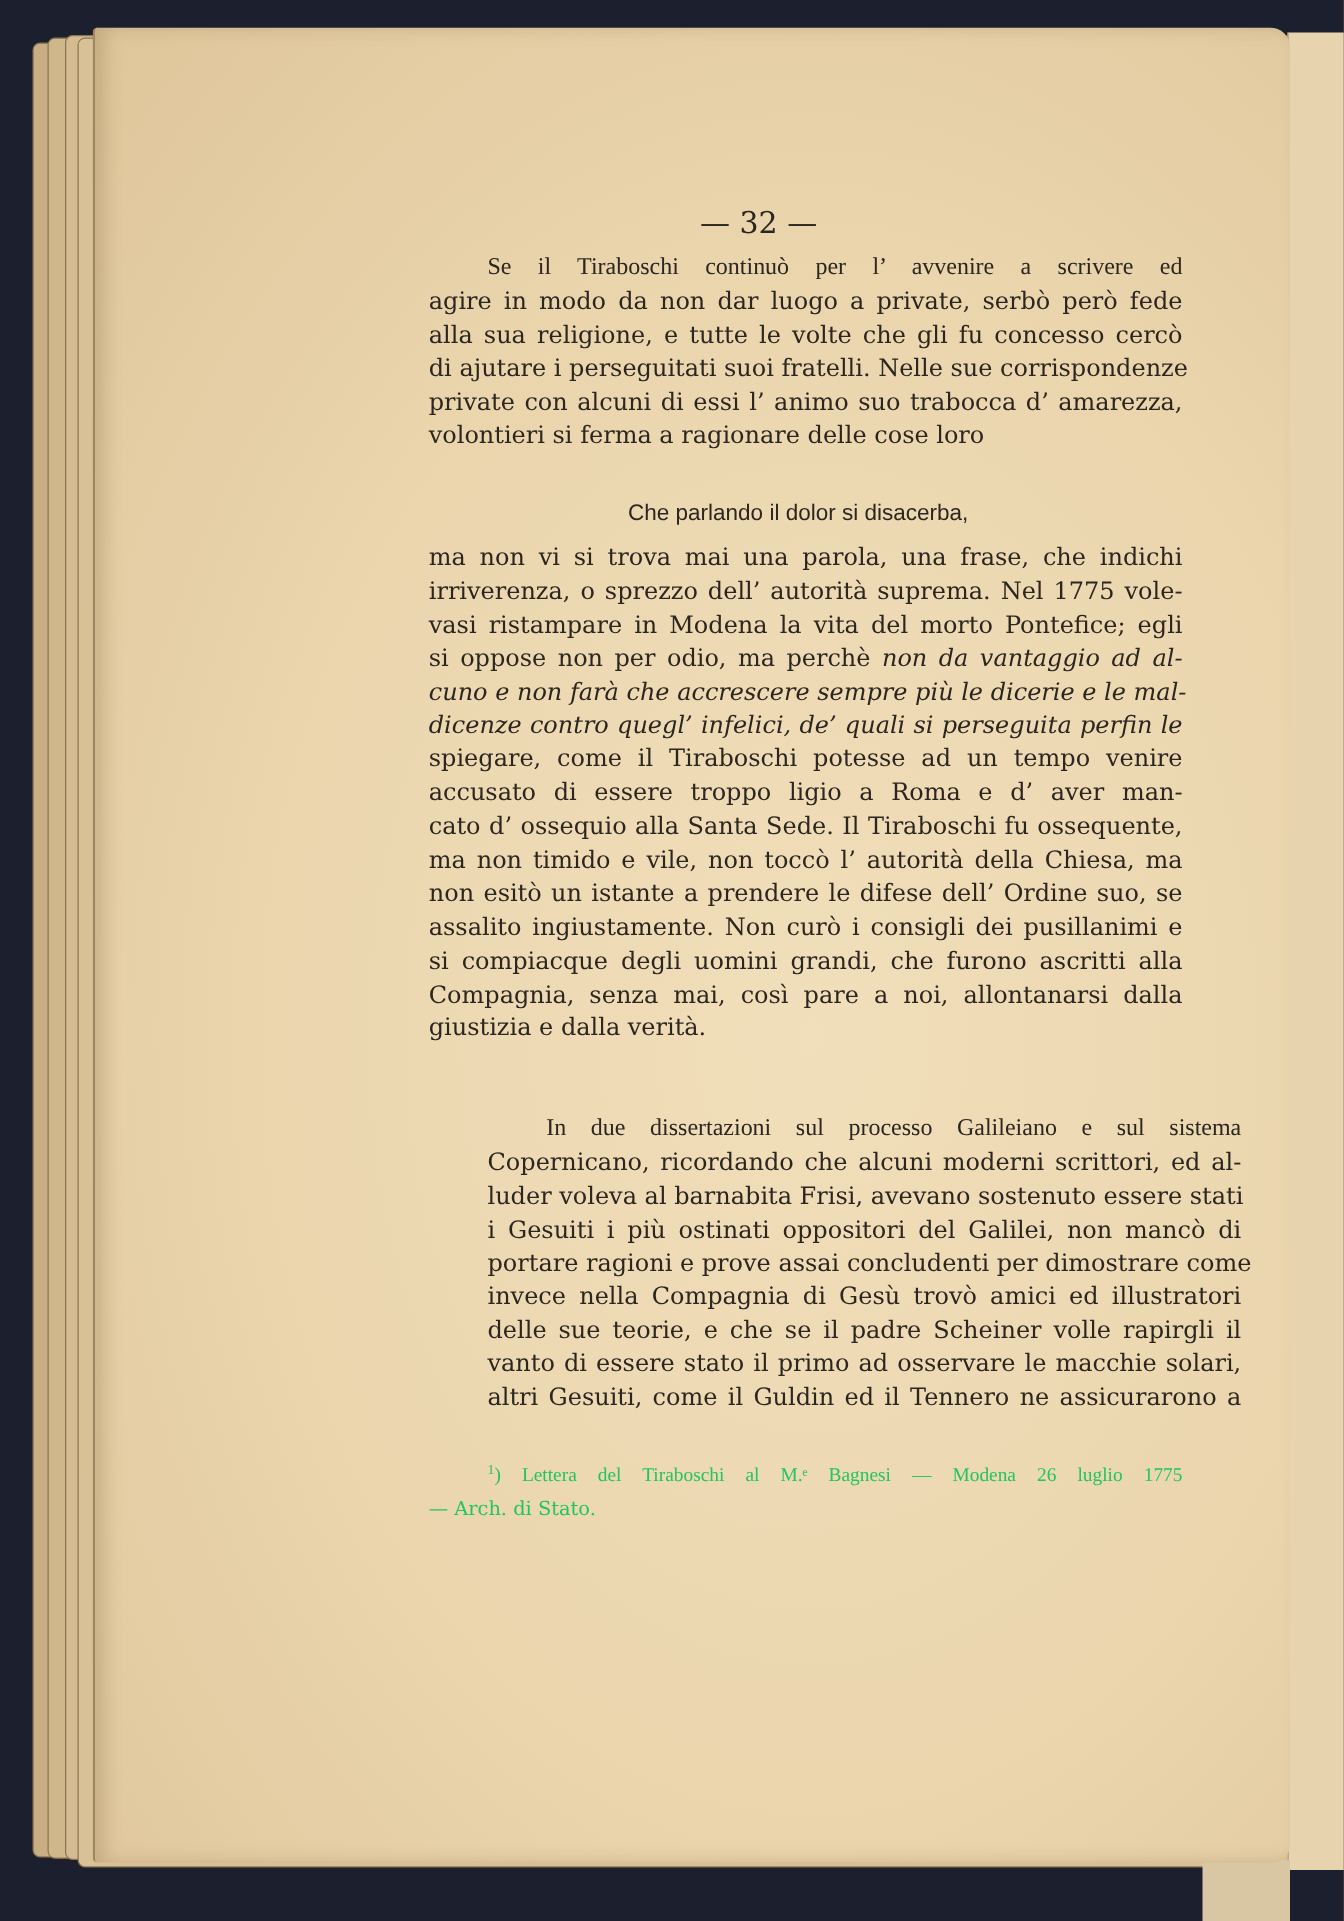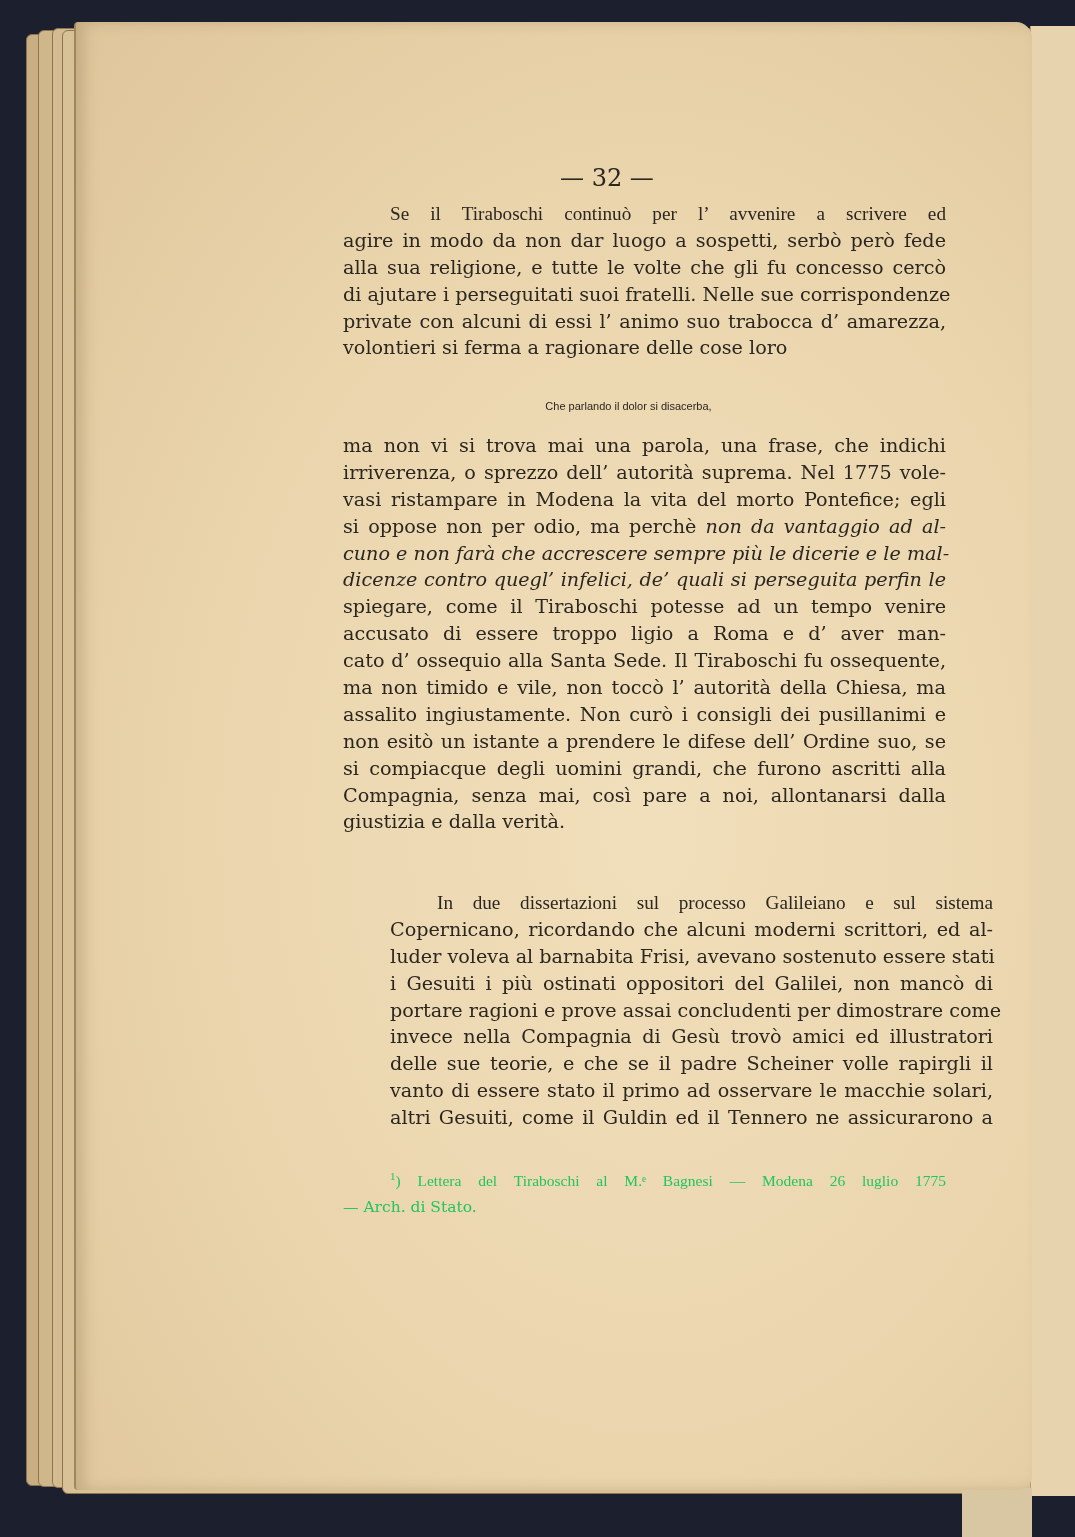--- a/index.html
+++ b/index.html
@@ -38,22 +38,22 @@
     color: #2b2620; font-size: 19.2px; line-height: 26.9px;
   }
   .folio {
     position: absolute; left: 560px; top: 164px; width: 200px; text-align: left;
     color: #2b2620; font-size: 24px;
   }
   .line { display: block; text-align: justify; text-align-last: justify; white-space: nowrap; height: 26.9px; }
   .line.last { text-align-last: left; }
   .indent { padding-left: 47px; font-family: Liberation Serif, serif; }
   .quote {
-    position: absolute; left: 327px; width: 603px; top: 400px;
-    text-align: center; font-size: 11px; color: #2b2620;
+    position: absolute; left: 337px; width: 603px; top: 400px;
+    text-align: center; font-size: 18px; color: #2b2620;
     font-family: "Liberation Sans", sans-serif;
   }
   i { }
   sup { font-size: 11px; vertical-align: 6px; line-height: 0; }
   .fn {
     position: absolute; left: 343px; width: 603px; top: 1168px;
     color: #22c55e; font-size: 15.5px; line-height: 26px;
   }
   .fn .line { height: 26px; }
 </style>
@@ -66,42 +66,42 @@
 <div class="stack s4"></div>
 <div class="nextpage"></div>
 <div class="clip"></div>
 
 <div class="page"></div>
 
 <div class="folio">— 32 —</div>
 
 <div class="text" style="top:201px;">
   <span class="line indent">Se il Tiraboschi continuò per l’ avvenire a scrivere ed</span>
-  <span class="line">agire in modo da non dar luogo a sospetti, serbò però fede</span>
+  <span class="line">agire in modo da non dar luogo a private, serbò però fede</span>
   <span class="line">alla sua religione, e tutte le volte che gli fu concesso cercò</span>
   <span class="line">di ajutare i perseguitati suoi fratelli. Nelle sue corrispondenze</span>
   <span class="line">private con alcuni di essi l’ animo suo trabocca d’ amarezza,</span>
   <span class="line last">volontieri si ferma a ragionare delle cose loro</span>
 </div>
 
 <div class="quote">Che parlando il dolor si disacerba,</div>
 
 <div class="text" style="top:433px;">
   <span class="line">ma non vi si trova mai una parola, una frase, che indichi</span>
   <span class="line">irriverenza, o sprezzo dell’ autorità suprema. Nel 1775 vole-</span>
   <span class="line">vasi ristampare in Modena la vita del morto Pontefice; egli</span>
   <span class="line"><span>si oppose non per odio, ma perchè </span><i>non da vantaggio ad al-</i></span>
   <span class="line"><i>cuno e non farà che accrescere sempre più le dicerie e le mal-</i></span>
   <span class="line"><i>dicenze contro quegl’ infelici, de’ quali si perseguita perfin le</i></span>
   <span class="line">spiegare, come il Tiraboschi potesse ad un tempo venire</span>
   <span class="line">accusato di essere troppo ligio a Roma e d’ aver man-</span>
   <span class="line">cato d’ ossequio alla Santa Sede. Il Tiraboschi fu ossequente,</span>
   <span class="line">ma non timido e vile, non toccò l’ autorità della Chiesa, ma</span>
+  <span class="line">non esitò un istante a prendere le difese dell’ Ordine suo, se</span>
   <span class="line">assalito ingiustamente. Non curò i consigli dei pusillanimi e</span>
-  <span class="line">non esitò un istante a prendere le difese dell’ Ordine suo, se</span>
   <span class="line">si compiacque degli uomini grandi, che furono ascritti alla</span>
   <span class="line">Compagnia, senza mai, così pare a noi, allontanarsi dalla</span>
   <span class="line last">giustizia e dalla verità.</span>
 </div>
 
 <div class="text" style="top:890px;margin-left:47px;">
   <span class="line indent">In due dissertazioni sul processo Galileiano e sul sistema</span>
   <span class="line">Copernicano, ricordando che alcuni moderni scrittori, ed al-</span>
   <span class="line">luder voleva al barnabita Frisi, avevano sostenuto essere stati</span>
   <span class="line">i Gesuiti i più ostinati oppositori del Galilei, non mancò di</span>

